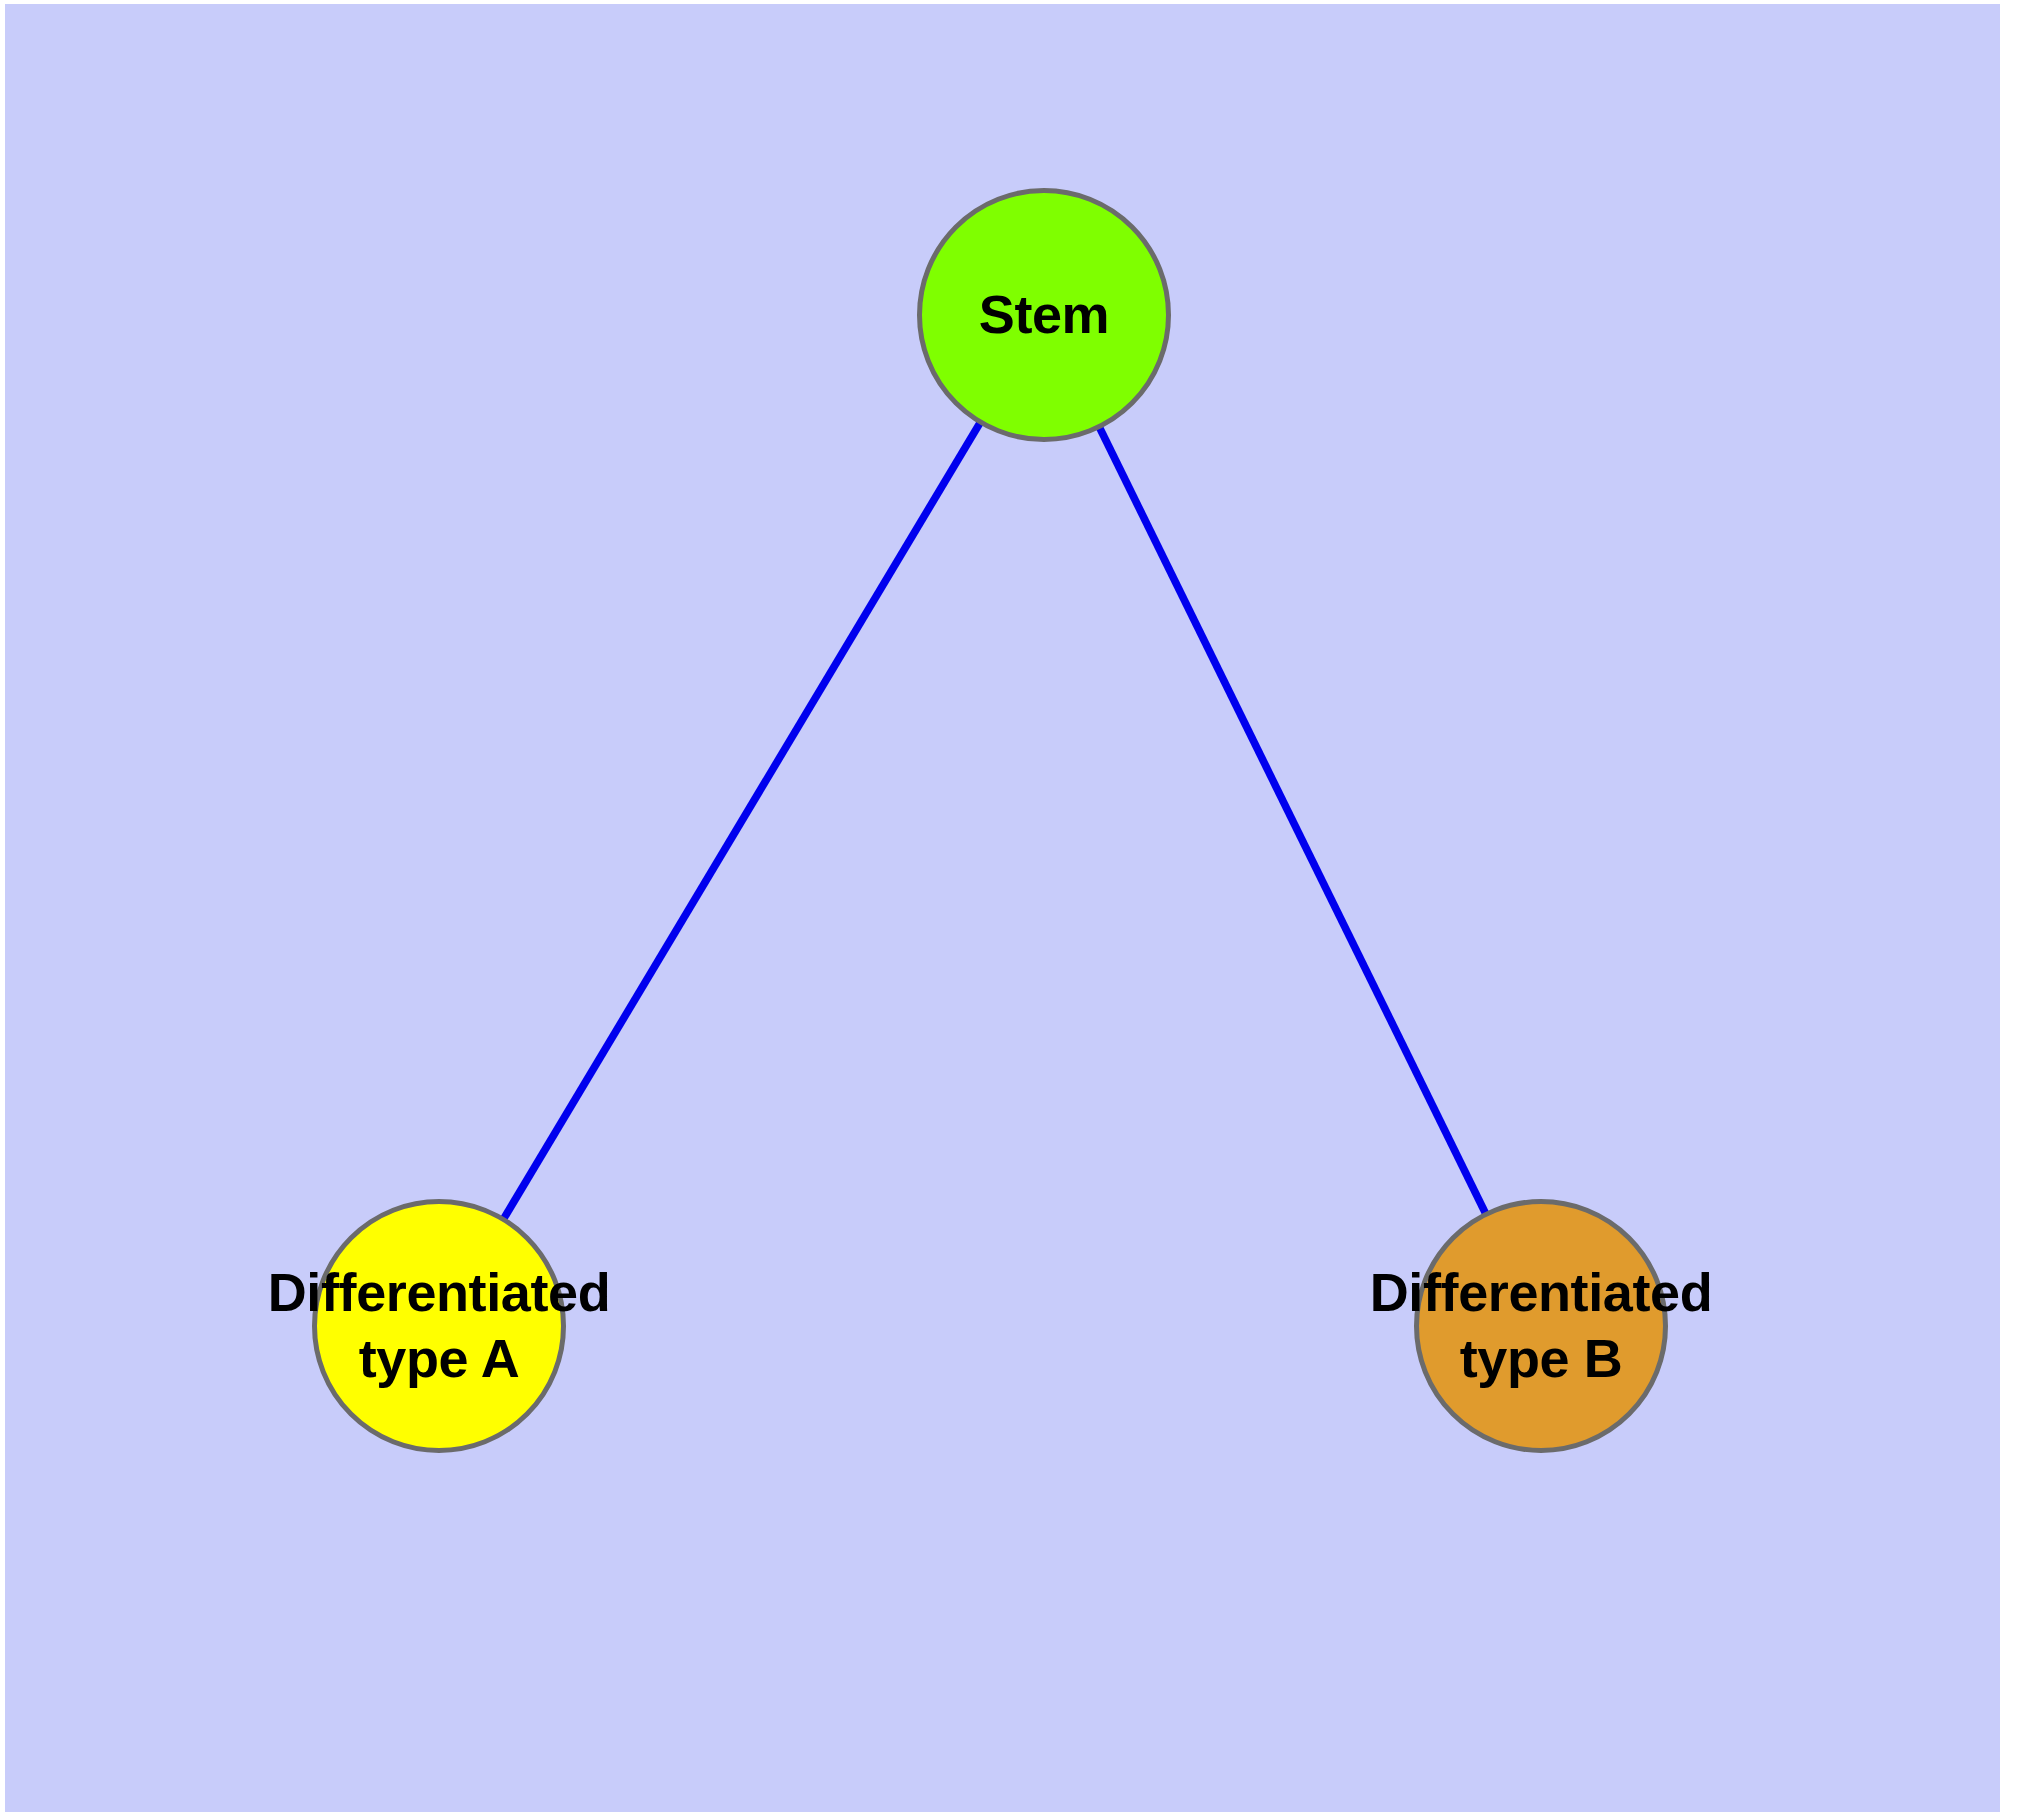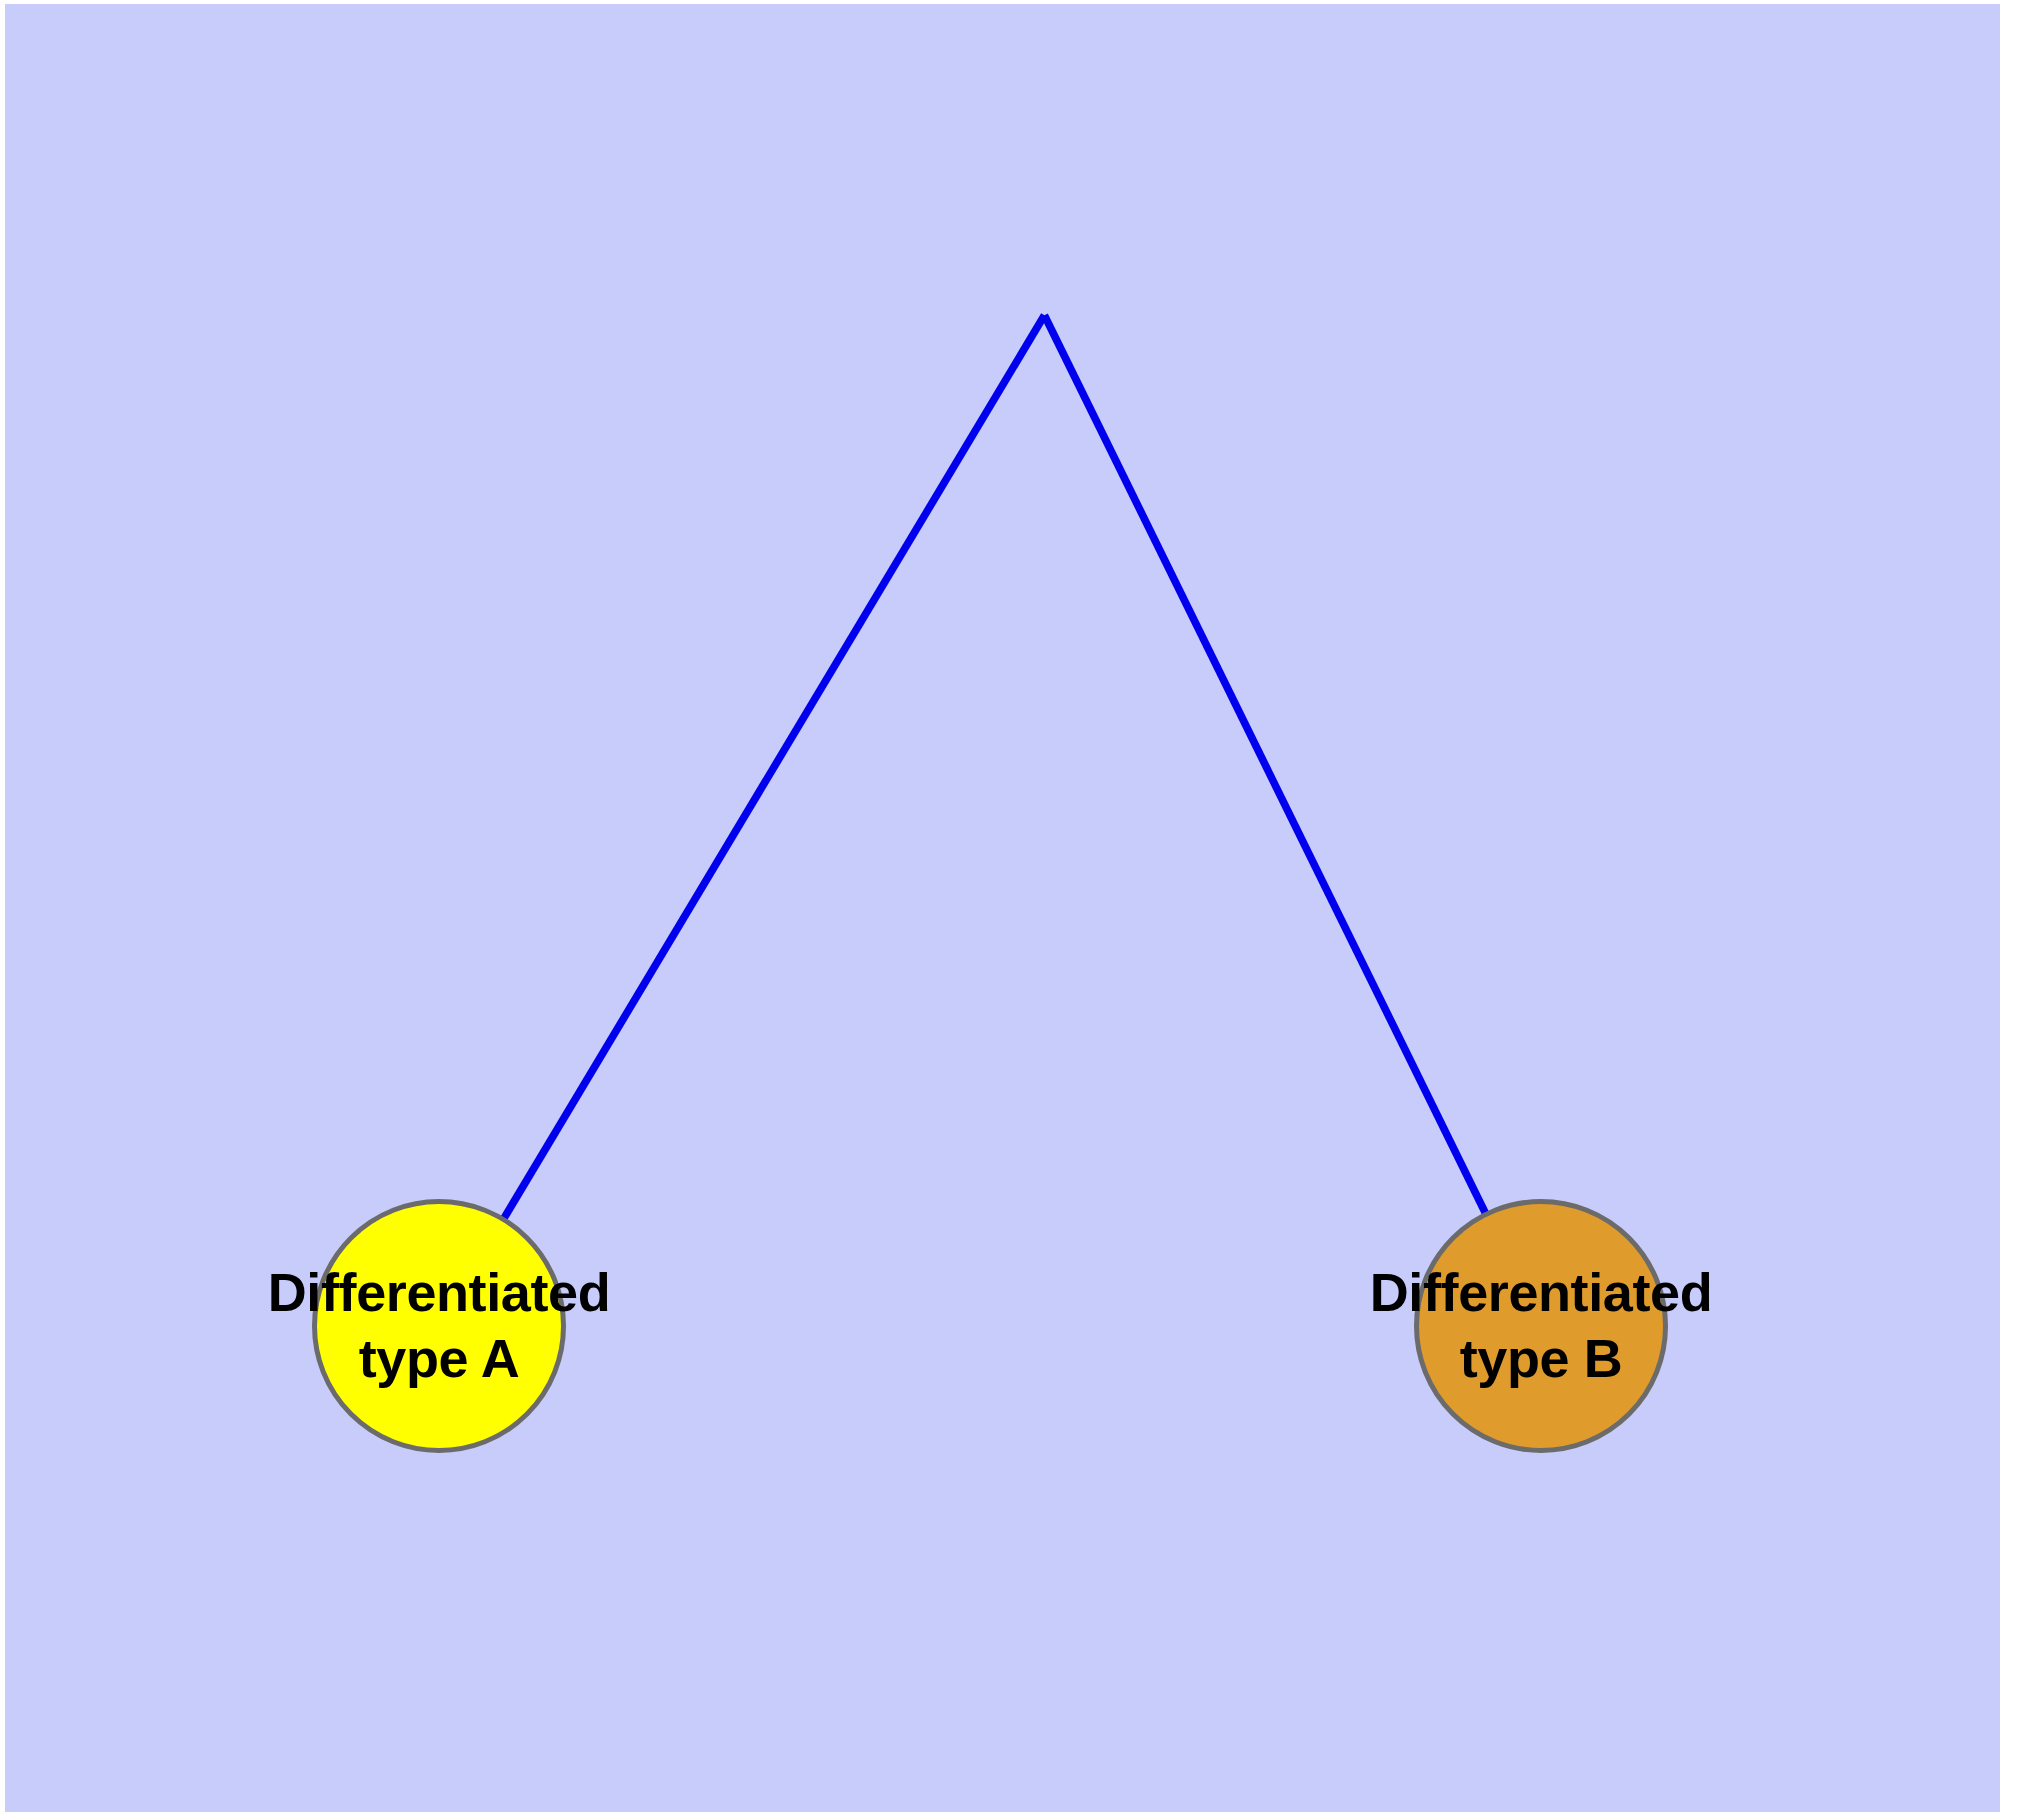--- a/index.html
+++ b/index.html
@@ -83,20 +83,23 @@
 
   <div id="plot-plane"></div>
 
   <svg id="edge-layer" viewBox="0 0 2384 2138">
     <line stroke-linecap="butt" x1="1232" y1="372" x2="518" y2="1565" stroke="#0000ee" stroke-width="9"></line>
     <line stroke-linecap="butt" x1="1232" y1="372" x2="1818" y2="1565" stroke="#0000ee" stroke-width="9"></line>
   </svg>
 
   <div id="node-layer">
 
+    <div class="node" style="left: 917px; top: 188px; width: 254px; height: 254px; background: rgb(127, 255, 0); border-color: rgb(107, 107, 107); border-width: 5.1px;">
+      <span class="node-label" style="color: rgb(0, 0, 0); font-size: 54px;">Stem</span>
+    </div>
 
     <div class="node" style="left: 312px; top: 1199px; width: 254px; height: 254px; background: rgb(255, 255, 0); border-color: rgb(107, 107, 107); border-width: 5.1px;"></div>
     <span class="node-label" style="left: 439px; top: 1326px; color: rgb(0, 0, 0); font-size: 54px;">Differentiated
 type A</span>
 
     <div class="node" style="left: 1414px; top: 1199px; width: 254px; height: 254px; background: rgb(224, 155, 45); border-color: rgb(107, 107, 107); border-width: 5.1px;"></div>
     <span class="node-label" style="left: 1541px; top: 1326px; color: rgb(0, 0, 0); font-size: 54px;">Differentiated
 type B</span>
 
   </div>

